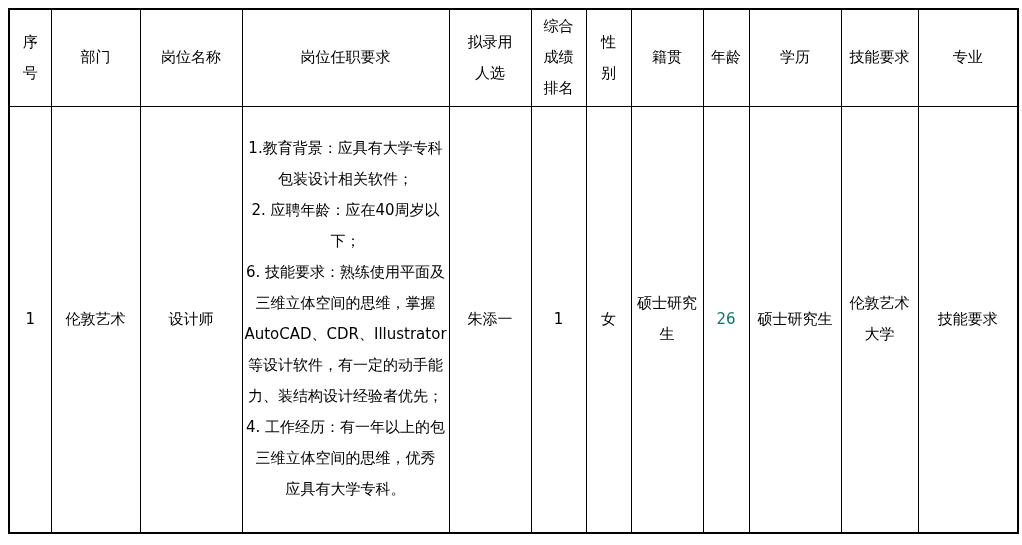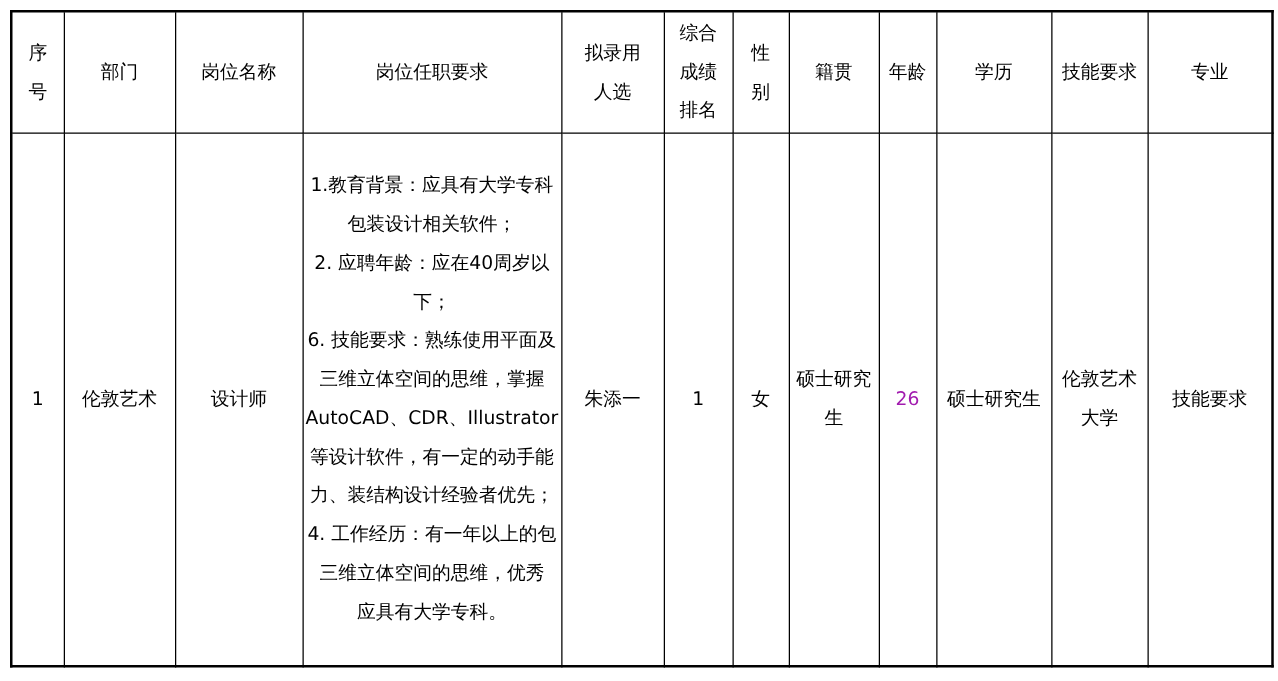--- a/index.html
+++ b/index.html
@@ -47,21 +47,21 @@
   td.req-cell {
     text-align: left;
     vertical-align: top;
     padding: 5px 8px 0 8px;
   }
   td.req-cell .req-line {
     height: 31px;
     line-height: 31px;
     white-space: nowrap;
   }
-  td.cell-age { color: #a21caf; }
+  td.cell-age { color: #0f766e; }
   td.cell-school .vlines { white-space: pre-line; }
 </style>
 </head>
 <body>
 
 <div class="stage">
   <table class="recruit">
     <colgroup>
       <col style="width:42px">
       <col style="width:89px">

